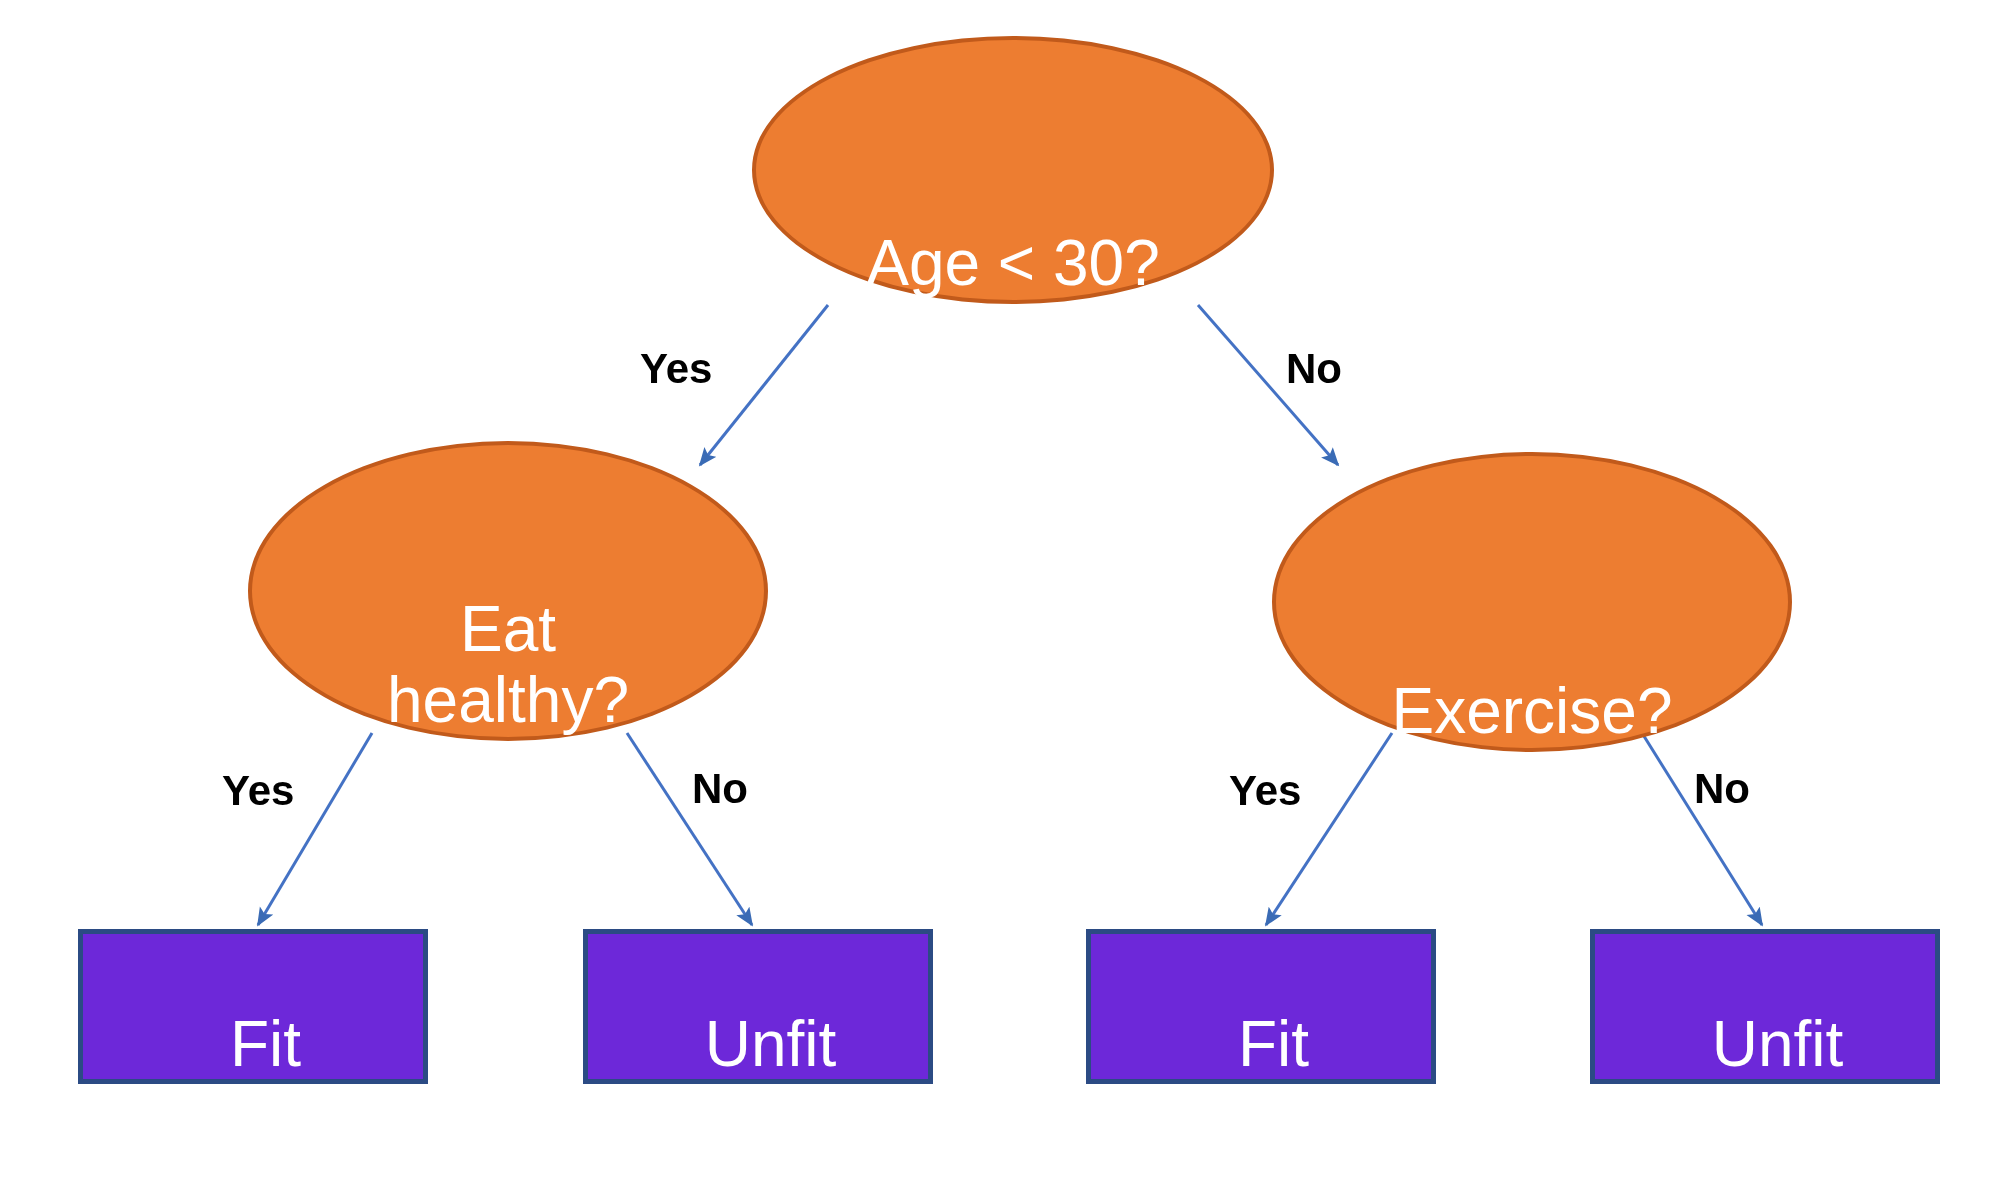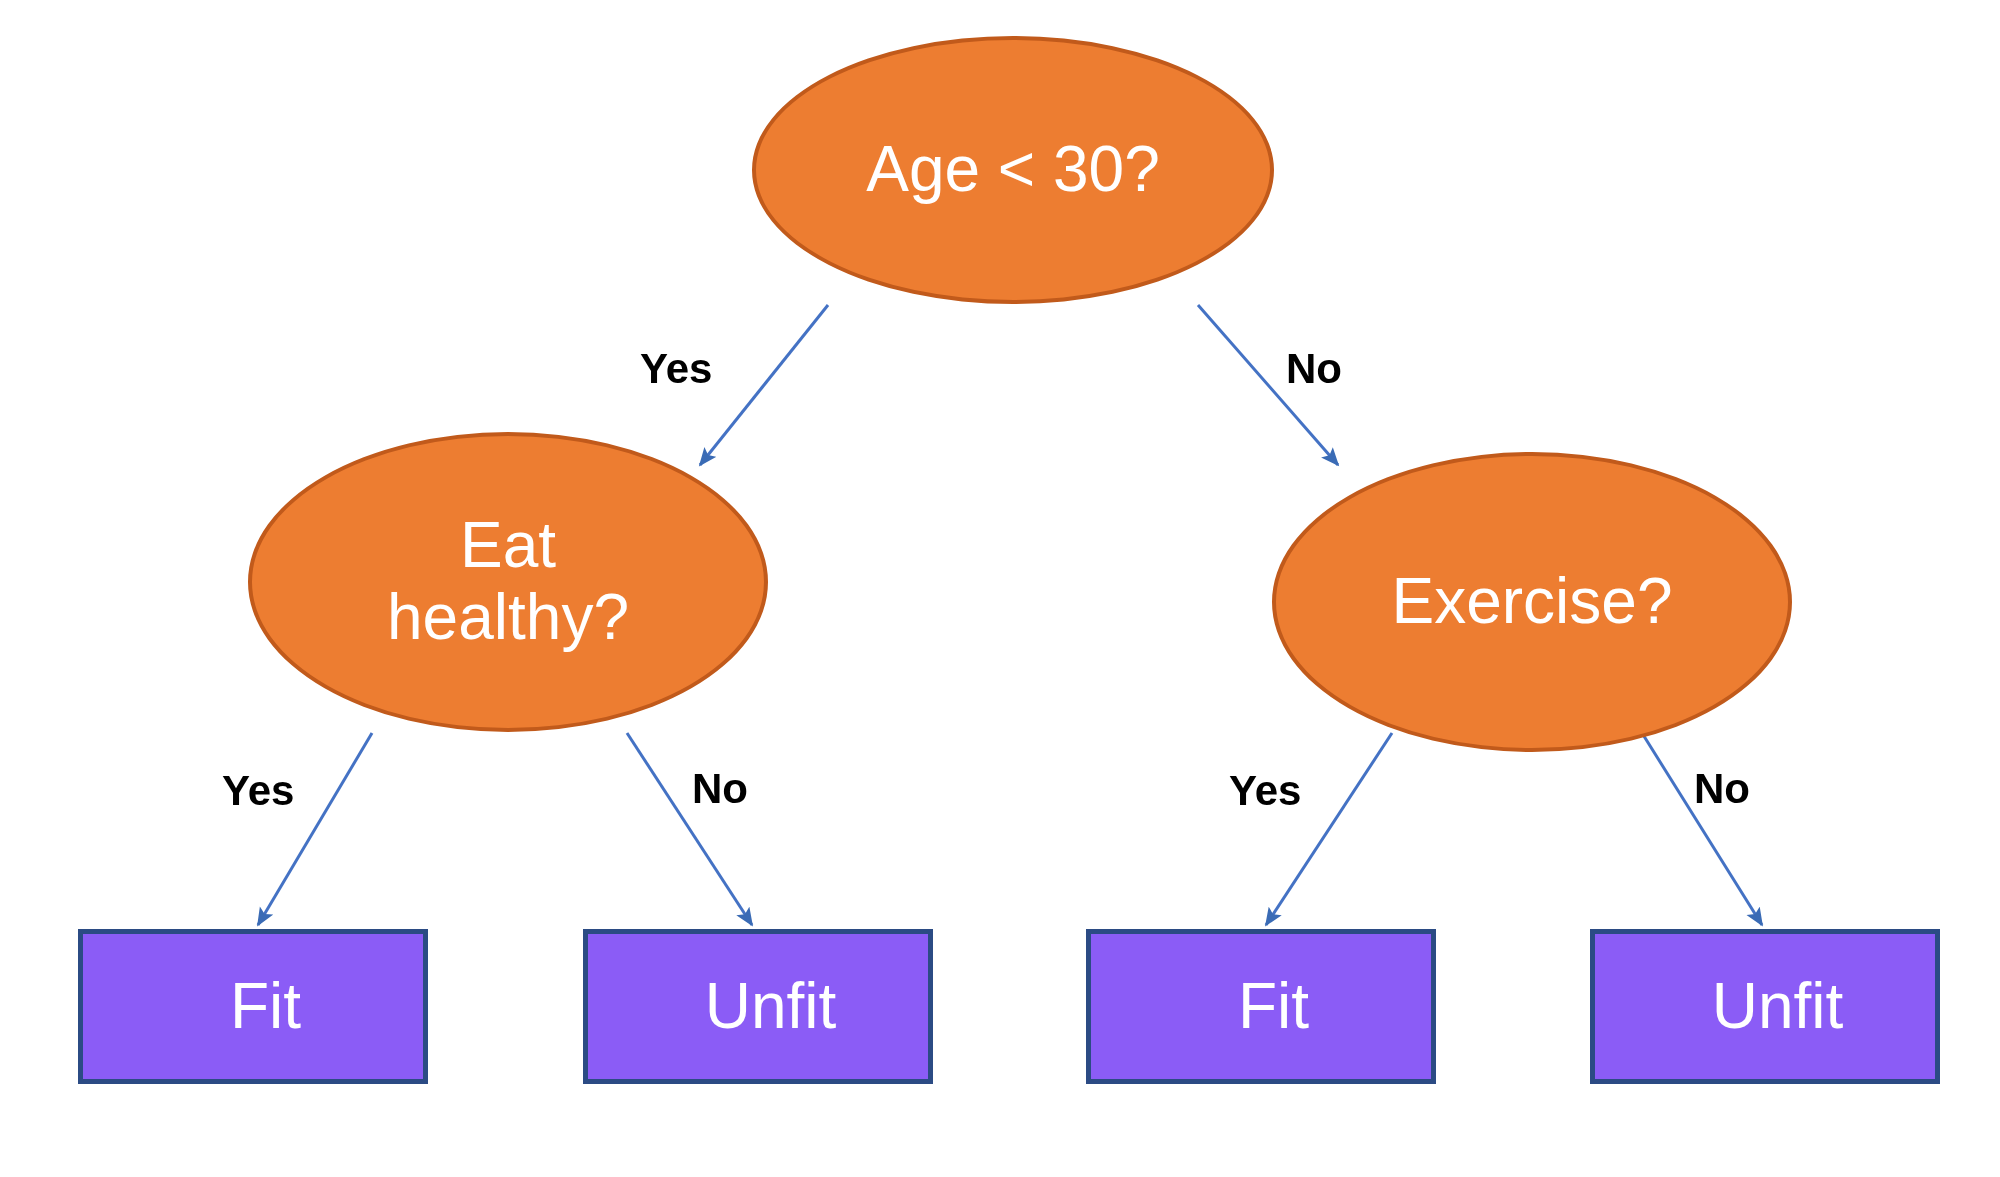--- a/index.html
+++ b/index.html
@@ -22,35 +22,35 @@
     position: absolute;
     left: 0;
     top: 0;
     width: 2000px;
     height: 1177px;
   }
   .node {
     position: absolute;
     box-sizing: border-box;
     display: flex;
-    align-items: center;
+    align-items: flex-end;
     justify-content: center;
     text-align: center;
     color: #ffffff;
   }
   .node-decision {
     background: #ED7D31;
     border: 4px solid #C15A1B;
     border-radius: 50%;
     font-size: 64px;
     line-height: 1.12;
     font-weight: 400;
   }
   .node-leaf {
-    background: #8b5cf6;
+    background: #6d28d9;
     border: 5px solid #2B4B84;
     font-size: 64px;
     line-height: 1.1;
     font-weight: 400;
     padding-left: 25px;
   }
   .node-label {
     display: block;
     white-space: pre-line;
     padding: 0 18px;
@@ -82,21 +82,21 @@
         <line x1="627" y1="733" x2="752" y2="925" stroke="#4472C4" stroke-width="3" marker-end="url(#arrowhead)"></line>
         <line x1="1392" y1="733" x2="1266" y2="925" stroke="#4472C4" stroke-width="3" marker-end="url(#arrowhead)"></line>
         <line x1="1642" y1="733" x2="1762" y2="925" stroke="#4472C4" stroke-width="3" marker-end="url(#arrowhead)"></line>
       </g>
   </svg>
 
   <div class="node node-decision" style="left: 752px; top: 36px; width: 522px; height: 268px;">
     <span class="node-label">Age &lt; 30?</span>
   </div>
 
-  <div class="node node-decision" style="left: 248px; top: 432px; width: 520px; height: 300px;">
+  <div class="node node-decision" style="left: 248px; top: 441px; width: 520px; height: 300px;">
     <span class="node-label">Eat
 healthy?</span>
   </div>
 
   <div class="node node-decision" style="left: 1272px; top: 452px; width: 520px; height: 300px;">
     <span class="node-label">Exercise?</span>
   </div>
 
   <div class="node node-leaf" style="left: 78px; top: 929px; width: 350px; height: 155px;">
     <span class="node-label">Fit</span>

